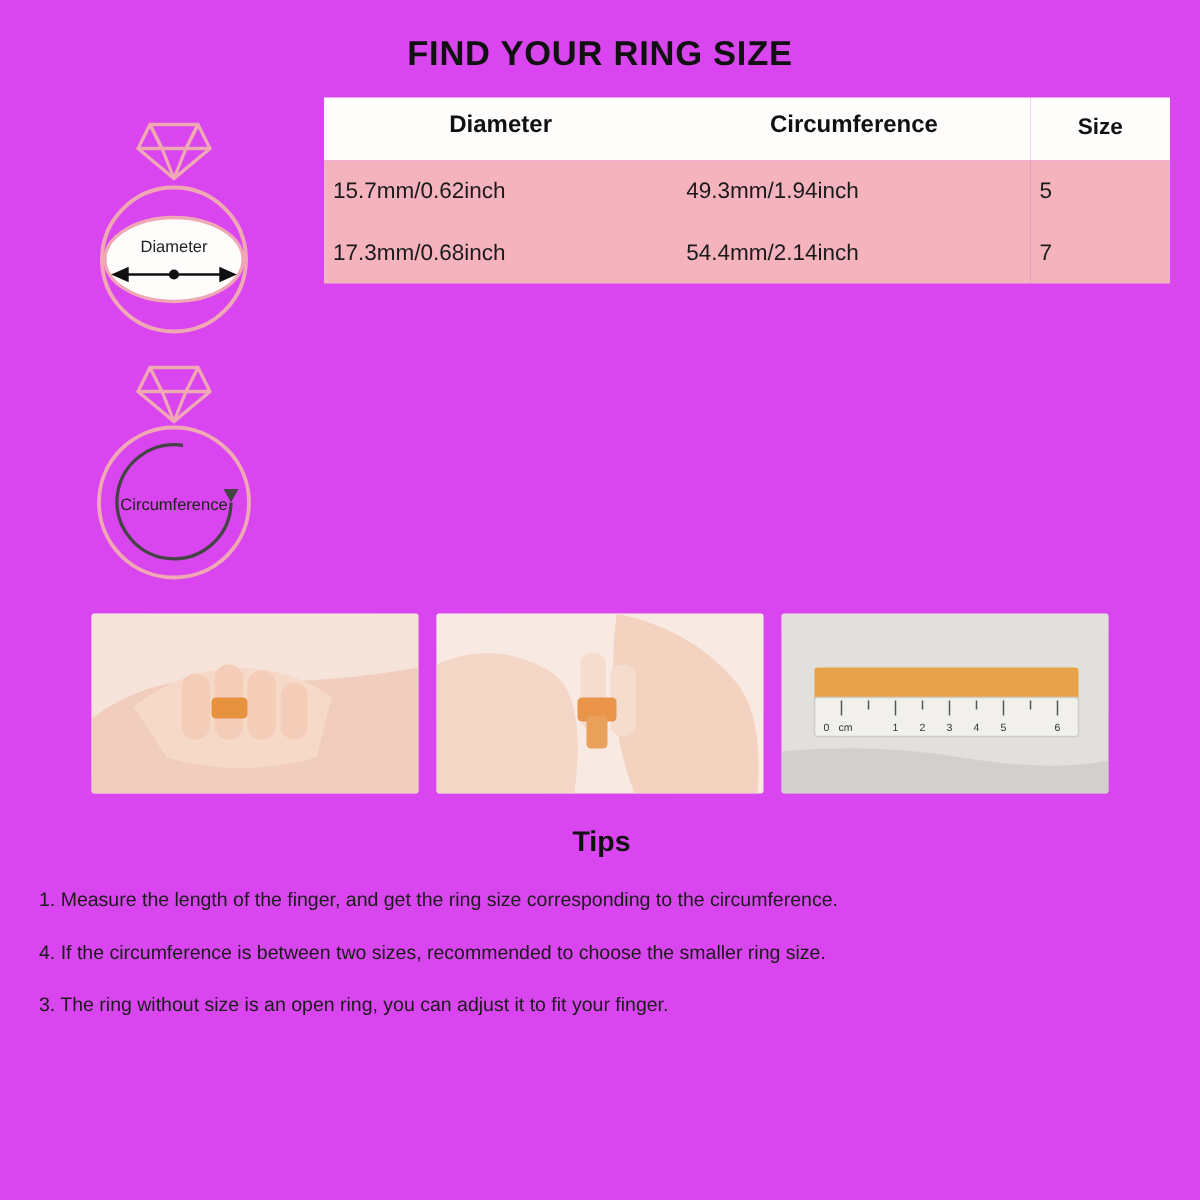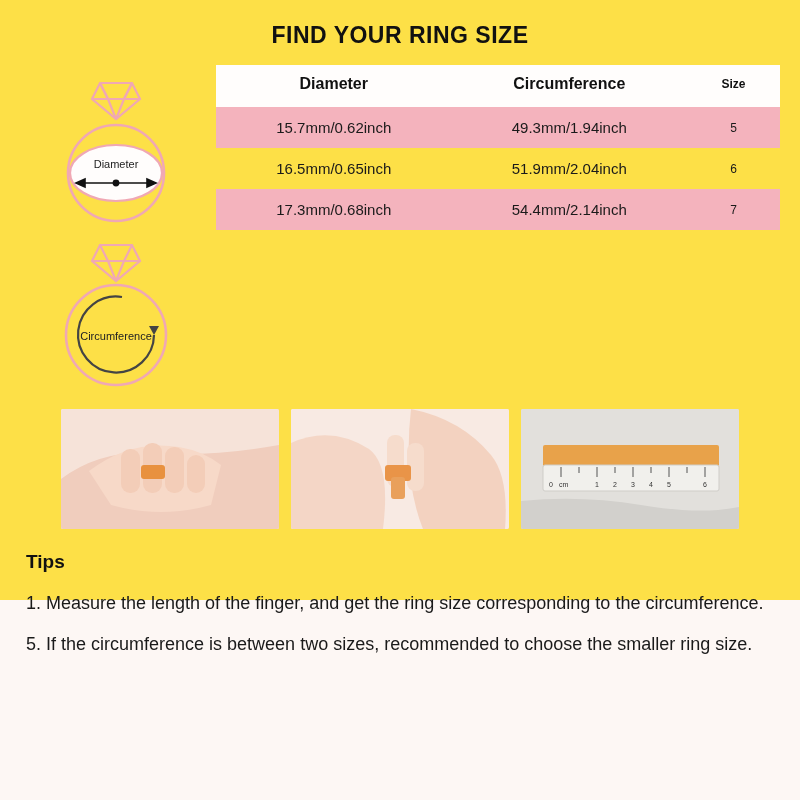--- a/index.html
+++ b/index.html
@@ -10,22 +10,22 @@
     width: 800px;
     height: 800px;
     background: #fdf7f4;
     font-family: "Liberation Sans", sans-serif;
     color: #222;
     overflow: hidden;
   }
   .page {
     position: relative;
     width: 800px;
-    height: 600px;
-    background: #fde047;
+    height: 800px;
+    background: #d946ef;
     box-sizing: border-box;
   }
   .title {
     text-align: center;
     font-size: 23px;
     font-weight: bold;
     letter-spacing: 0.5px;
     color: #111;
     padding-top: 22px;
     padding-bottom: 16px;
@@ -62,31 +62,30 @@
   table.size-table th {
     font-size: 16px;
     font-weight: bold;
     color: #111;
     padding: 10px 6px 14px 6px;
     text-align: center;
     background: #fffdfc;
   }
   table.size-table td {
     padding: 12px 6px;
-    text-align: center;
     color: #1a1a1a;
     font-size: 15px;
     margin-top: 40px;
   }
   table.size-table tr.alt td {
     background: #f4b3bd;
   }
   table.size-table td.size-cell,
   table.size-table th.size-head {
-    font-size: 12px;
+    font-size: 15px;
   }
   .col-diameter { width: 38%; }
   .col-circ { width: 38%; }
   .col-size { width: 15%; }
 
   .photos {
     display: flex;
     flex-direction: row;
     justify-content: center;
     gap: 12px;
@@ -110,23 +109,24 @@
     background: linear-gradient(180deg, #e6e6e4 0%, #dedcd8 60%, #d4d2ce 100%);
   }
   .tips {
     padding: 8px 24px 0 24px;
   }
   .tips-heading {
     font-size: 19px;
     font-weight: bold;
     color: #111;
     padding: 4px 0 10px 2px;
+    text-align: center;
   }
   .tip-line {
-    font-size: 18px;
+    font-size: 13px;
     color: #1a1a1a;
     padding: 9px 0 9px 2px;
     line-height: 1.3;
   }
 </style>
 </head>
 <body>
 
 <div class="page">
 
@@ -184,25 +184,20 @@
             <th class="col-circ">Circumference</th>
             <th class="col-size size-head">Size</th>
           </tr>
         </thead>
         <tbody>
           <tr class="alt">
             <td>15.7mm/0.62inch</td>
             <td>49.3mm/1.94inch</td>
             <td class="size-cell">5</td>
           </tr>
-          <tr>
-            <td>16.5mm/0.65inch</td>
-            <td>51.9mm/2.04inch</td>
-            <td class="size-cell">6</td>
-          </tr>
           <tr class="alt">
             <td>17.3mm/0.68inch</td>
             <td>54.4mm/2.14inch</td>
             <td class="size-cell">7</td>
           </tr>
         </tbody>
       </table>
     </div>
 
   </div>
@@ -266,16 +261,17 @@
           <text x="182" y="78">6</text>
         </g>
       </svg>
     </div>
 
   </div>
 
   <div class="tips">
     <div class="tips-heading">Tips</div>
     <div class="tip-line">1. Measure the length of the finger, and get the ring size corresponding to the circumference.</div>
-    <div class="tip-line">5. If the circumference is between two sizes, recommended to choose the smaller ring size.</div>
+    <div class="tip-line">4. If the circumference is between two sizes, recommended to choose the smaller ring size.</div>
+    <div class="tip-line">3. The ring without size is an open ring, you can adjust it to fit your finger.</div>
   </div>
 
 </div>
 
 </body></html>

